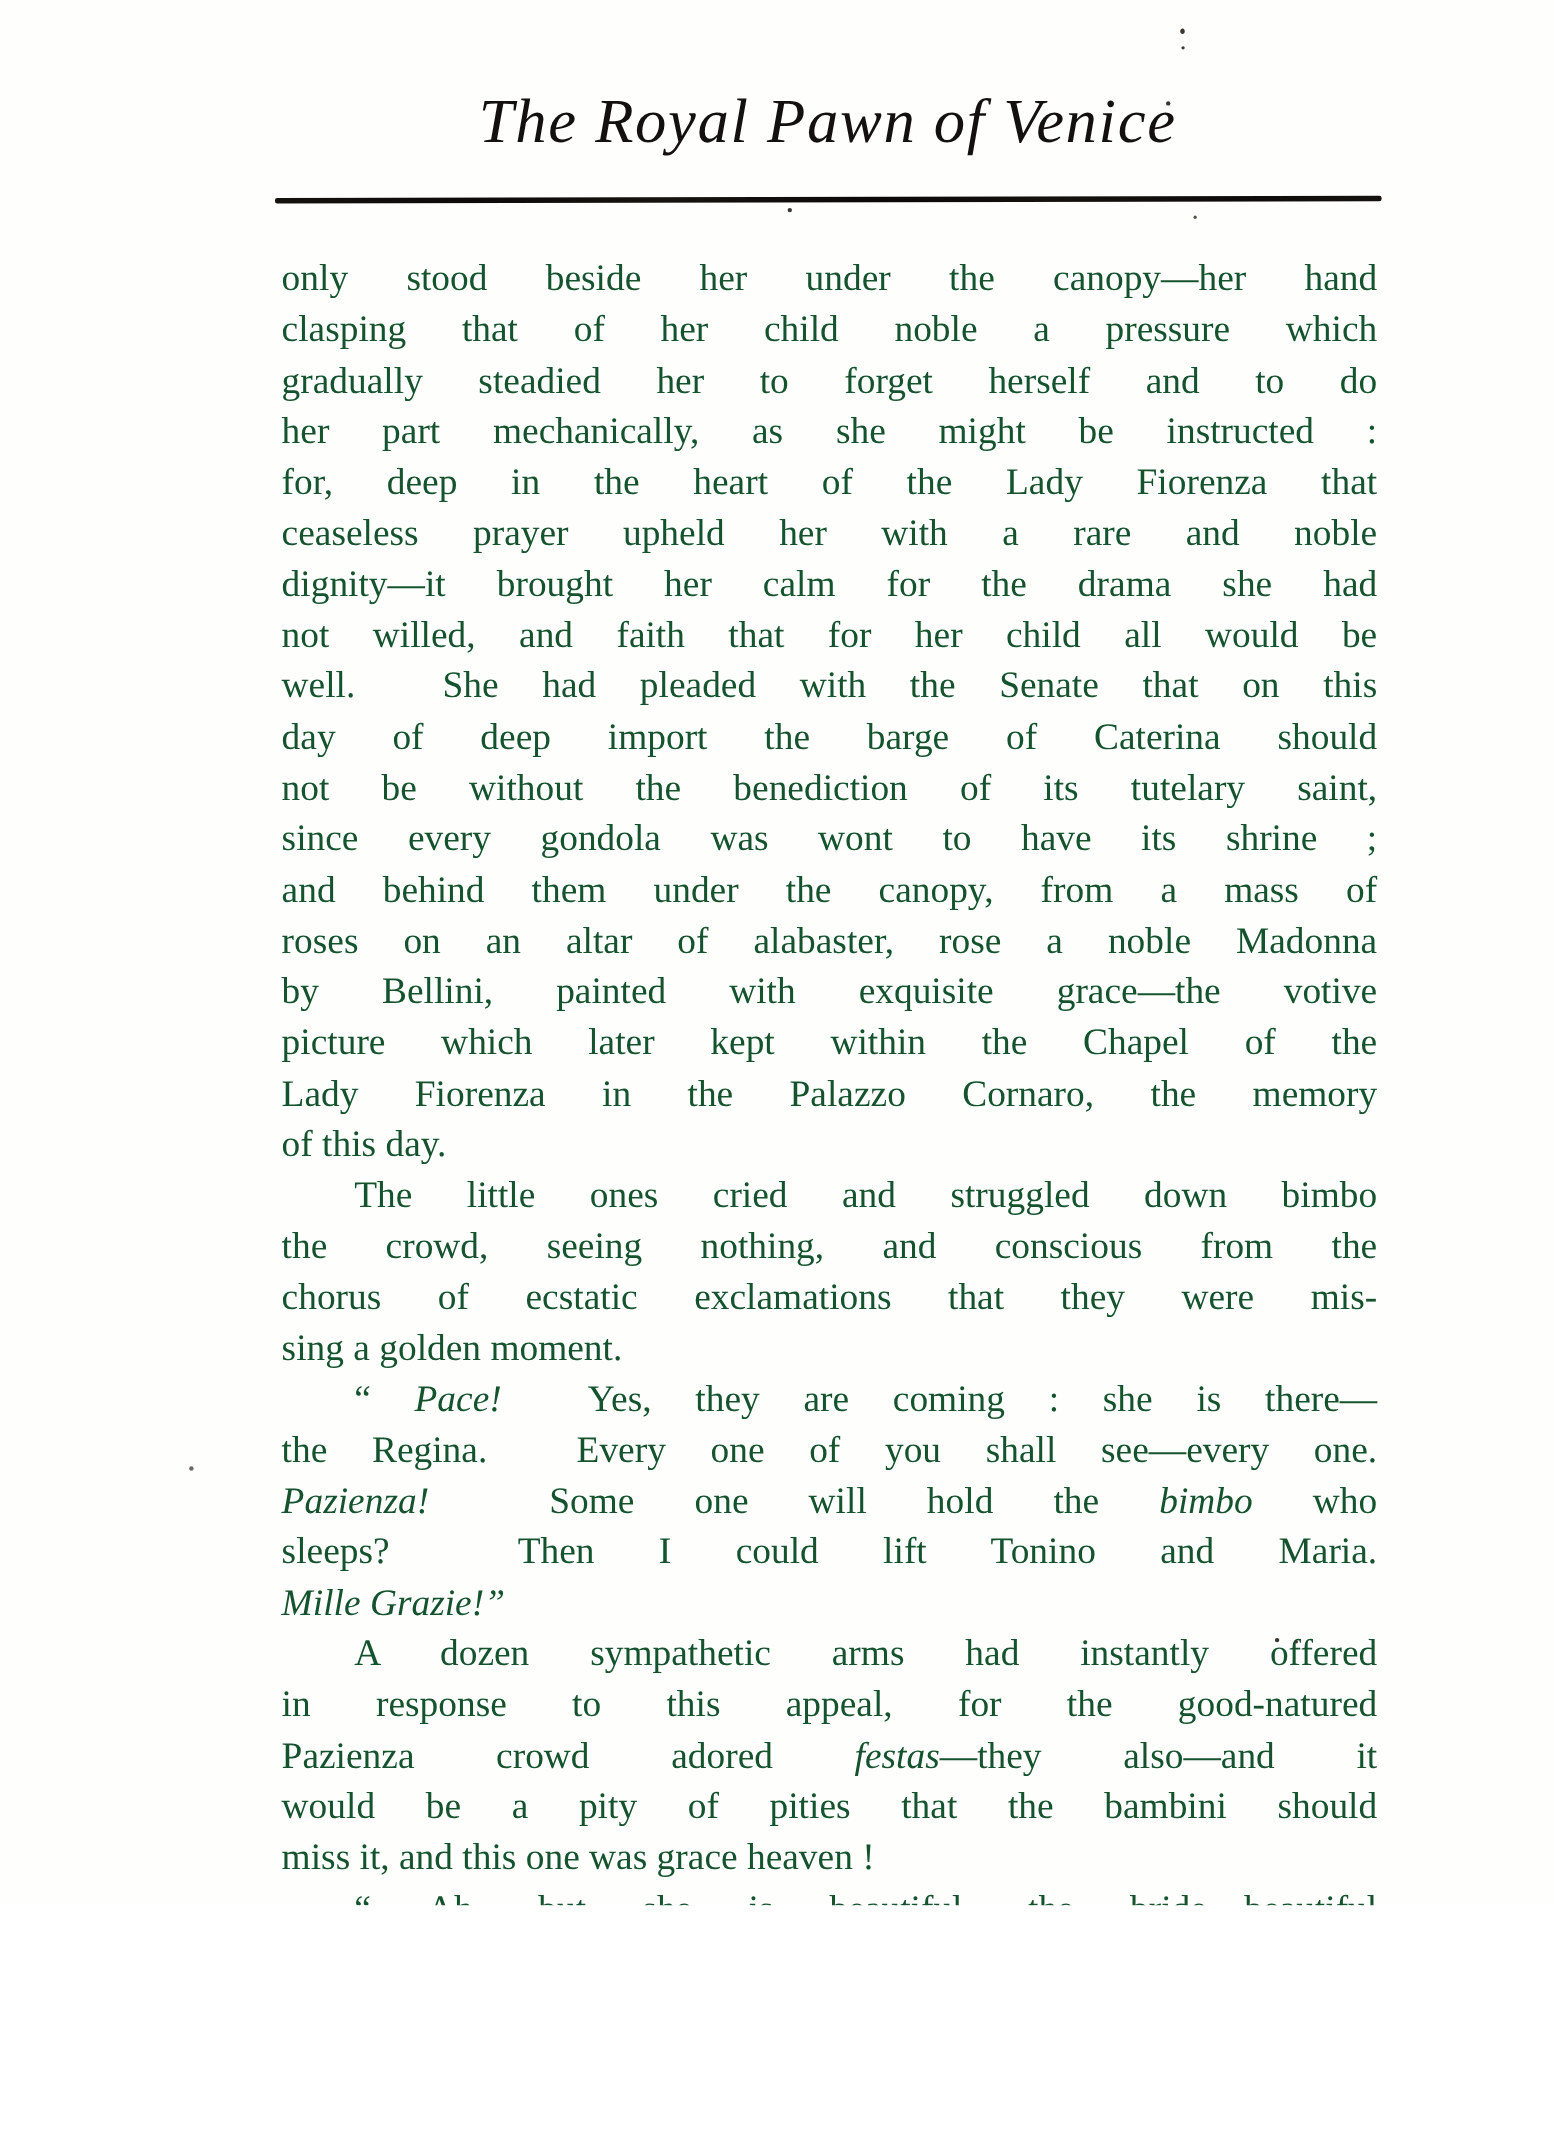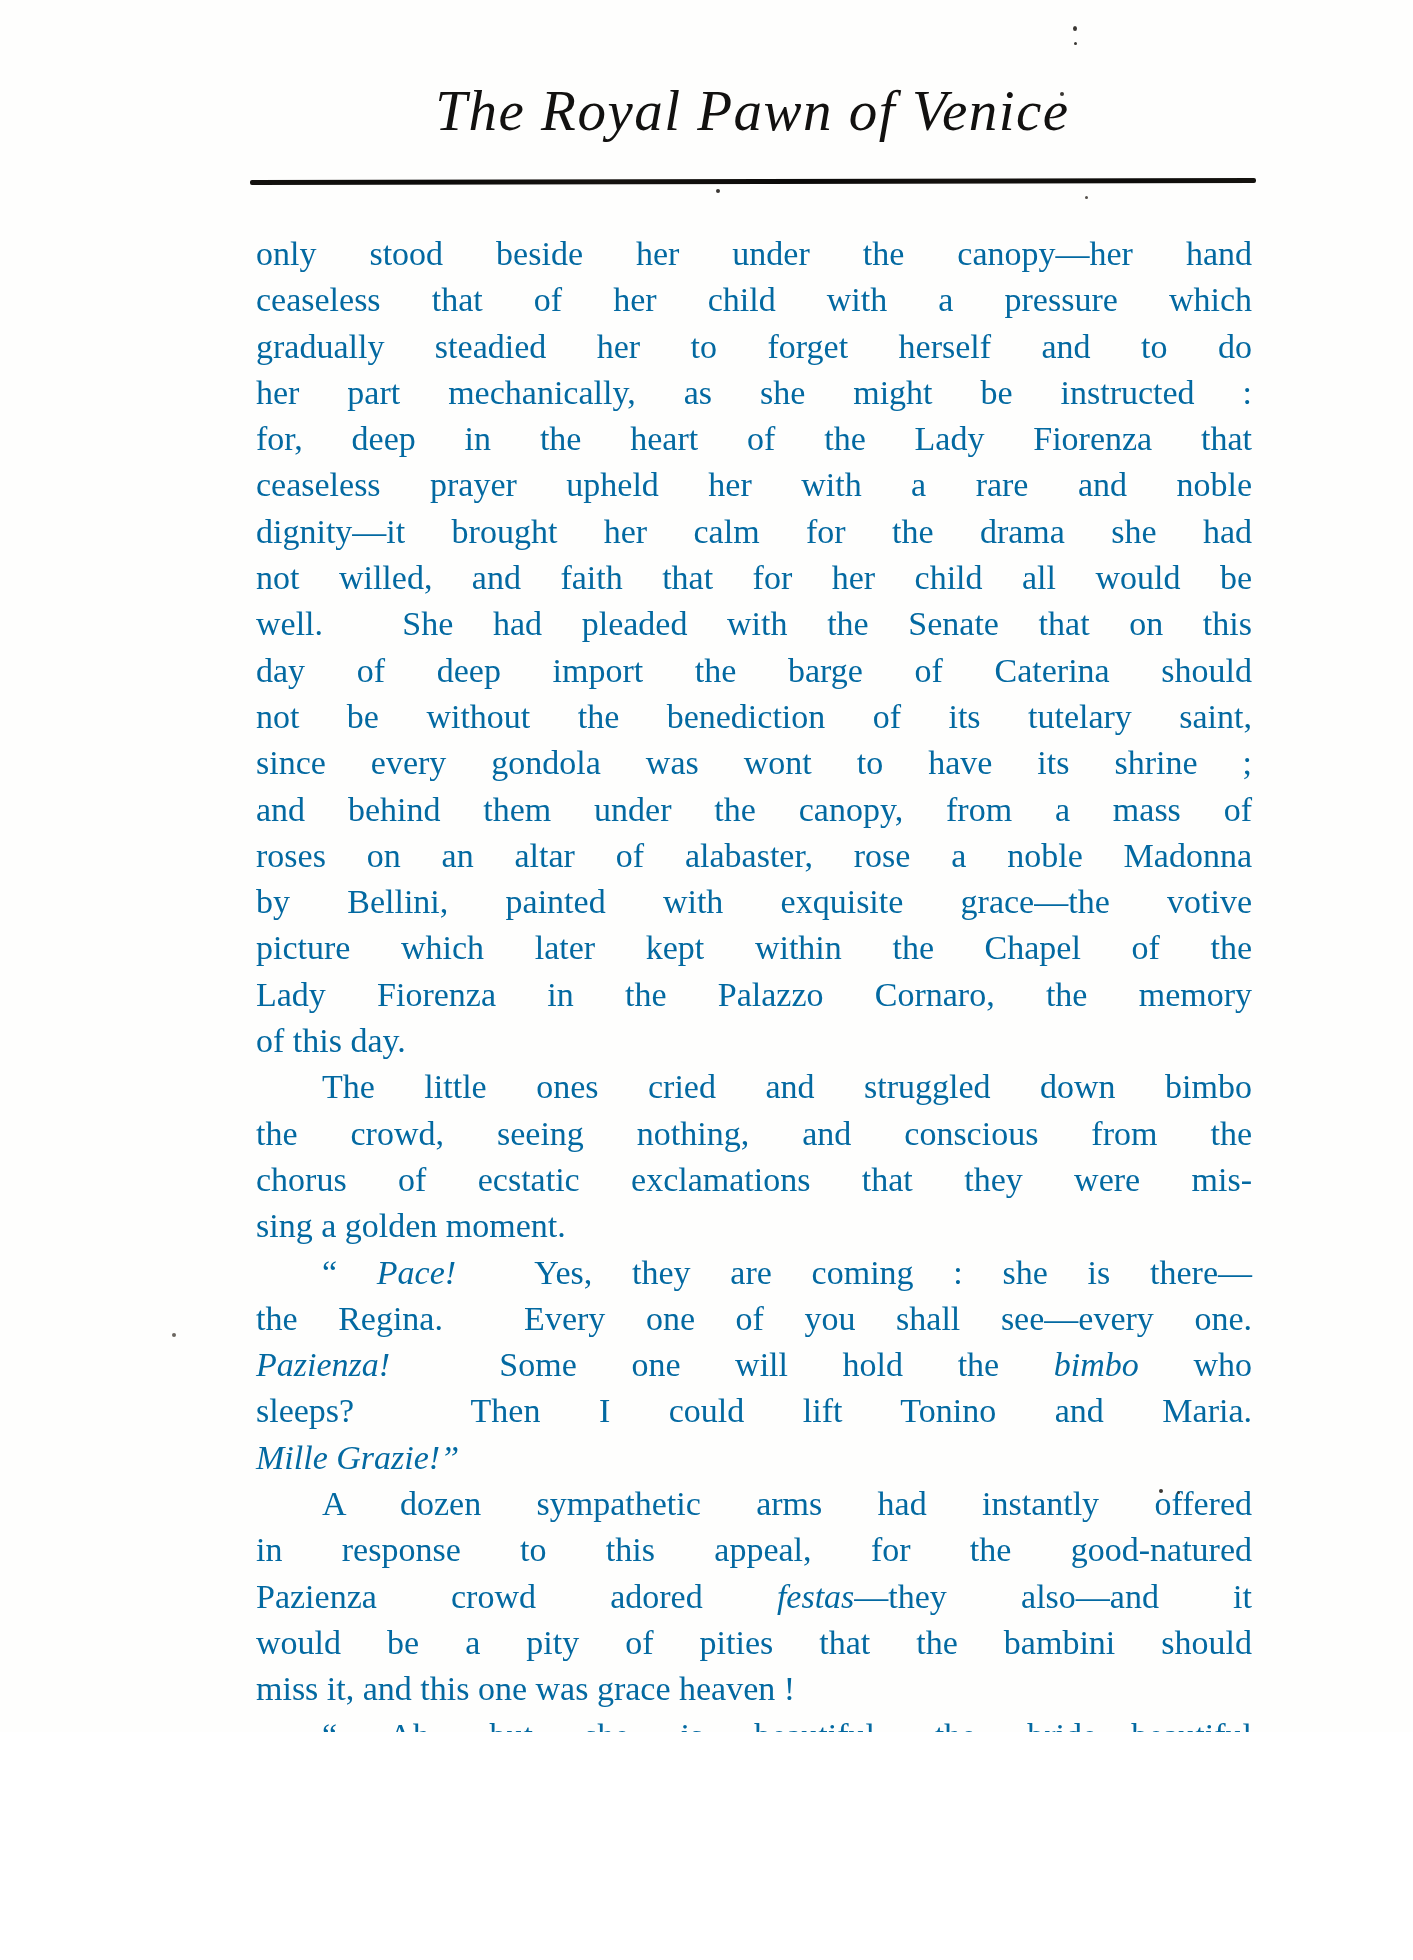--- a/index.html
+++ b/index.html
@@ -35,21 +35,21 @@
       #14110e 70%, #0d0c0a 88%, #15130f 100%);
     transform: rotate(-0.12deg);
     border-radius: 2px;
   }
   
   .text-block {
     position: absolute;
     left: 256px; top: 231px; width: 996px;
     font-size: 34px;
     line-height: 46.3px;
-    color: #0369a1;
+    color: #14532d;
   }
   .line {
     text-align: justify;
     text-align-last: justify;
     height: 46.3px;
     white-space: normal;
     overflow: visible;
   }
   .line.end { text-align-last: left; }
   .line.indent { text-indent: 66px; }
@@ -84,21 +84,21 @@
 <body>
 
 <div class="page">
 
   <div class="running-head">The Royal Pawn of Venice</div>
 
   <div class="head-rule"></div>
 
   <div class="text-block">
       <div class="line"><span class="ro">only stood beside her under the canopy—her hand</span></div>
-      <div class="line"><span class="ro">ceaseless that of her child with a pressure which</span></div>
+      <div class="line"><span class="ro">clasping that of her child noble a pressure which</span></div>
       <div class="line"><span class="ro">gradually steadied her to forget herself and to do</span></div>
       <div class="line"><span class="ro">her part mechanically, as she might be instructed :</span></div>
       <div class="line"><span class="ro">for, deep in the heart of the Lady Fiorenza that</span></div>
       <div class="line"><span class="ro">ceaseless prayer upheld her with a rare and noble</span></div>
       <div class="line"><span class="ro">dignity—it brought her calm for the drama she had</span></div>
       <div class="line"><span class="ro">not willed, and faith that for her child all would be</span></div>
       <div class="line"><span class="ro">well.&nbsp; She had pleaded with the Senate that on this</span></div>
       <div class="line"><span class="ro">day of deep import the barge of Caterina should</span></div>
       <div class="line"><span class="ro">not be without the benediction of its tutelary saint,</span></div>
       <div class="line"><span class="ro">since every gondola was wont to have its shrine ;</span></div>

